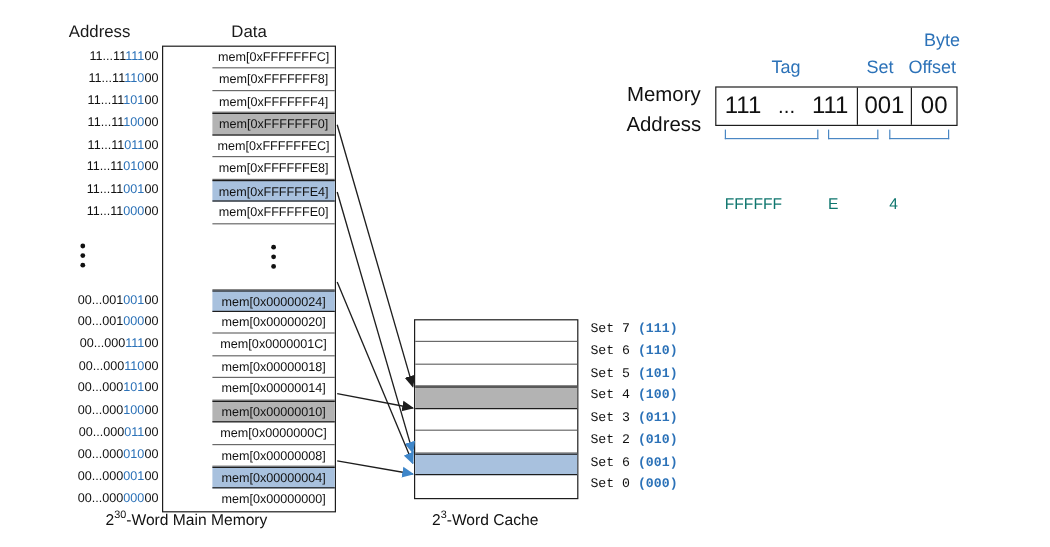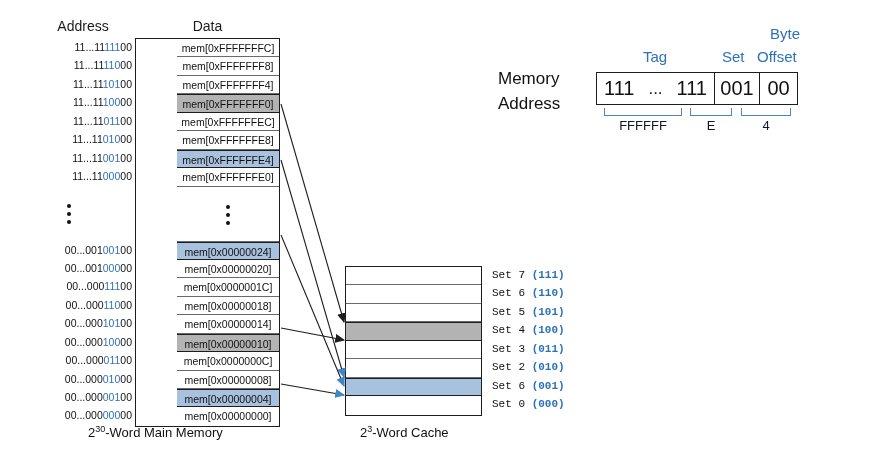--- a/index.html
+++ b/index.html
@@ -63,37 +63,37 @@
     height:18.45px;line-height:18.45px;font-size:11px;color:#111;
     white-space:nowrap;box-sizing:border-box;font-family:Liberation Mono, monospace;
   }
   .set-label b{color:#2c72b8;font-weight:bold;}
 
   
   .caption{font-size:13px;color:#111;white-space:nowrap;}
   .caption sup{font-size:9px;}
 
   
-  #ma-label{position:absolute;left:498px;top:66px;font-size:17px;line-height:25px;color:#111;}
+  #ma-label{position:absolute;left:522px;top:66px;font-size:17px;line-height:25px;color:#111;text-align:center;}
   #addr-box{
     position:absolute;left:596px;top:72px;height:33px;
     border:1.8px solid #1d1d1d;box-sizing:border-box;display:flex;background:#fff;
   }
   .field{
     display:flex;align-items:center;justify-content:center;
     font-size:20px;color:#111;box-sizing:border-box;height:100%;
   }
   .field.tag{width:117px;justify-content:space-between;padding:0 7px;}
   .field.set{width:45px;border-left:1.8px solid #1d1d1d;}
   .field.off{width:38px;border-left:1.8px solid #1d1d1d;}
   .fld-head{position:absolute;font-size:15px;color:#2c72b8;white-space:nowrap;}
 
   
   .brace{position:absolute;height:8px;border:1.6px solid #4a87c4;border-top:none;box-sizing:border-box;}
-  .brace-lbl{position:absolute;font-size:13px;color:#0f172a;text-align:center;}
+  .brace-lbl{position:absolute;font-size:13px;color:#0f766e;text-align:left;margin-top:44px;}
 
   svg#wires{position:absolute;left:0;top:0;width:875px;height:456px;pointer-events:none;}
 </style>
 </head>
 <body>
 
 <div id="stage">
 
   <div class="abs col-head" style="left:34px;top:18px;width:98px;">Address</div>
   <div class="abs col-head" style="left:135px;top:18px;width:145px;">Data</div>

